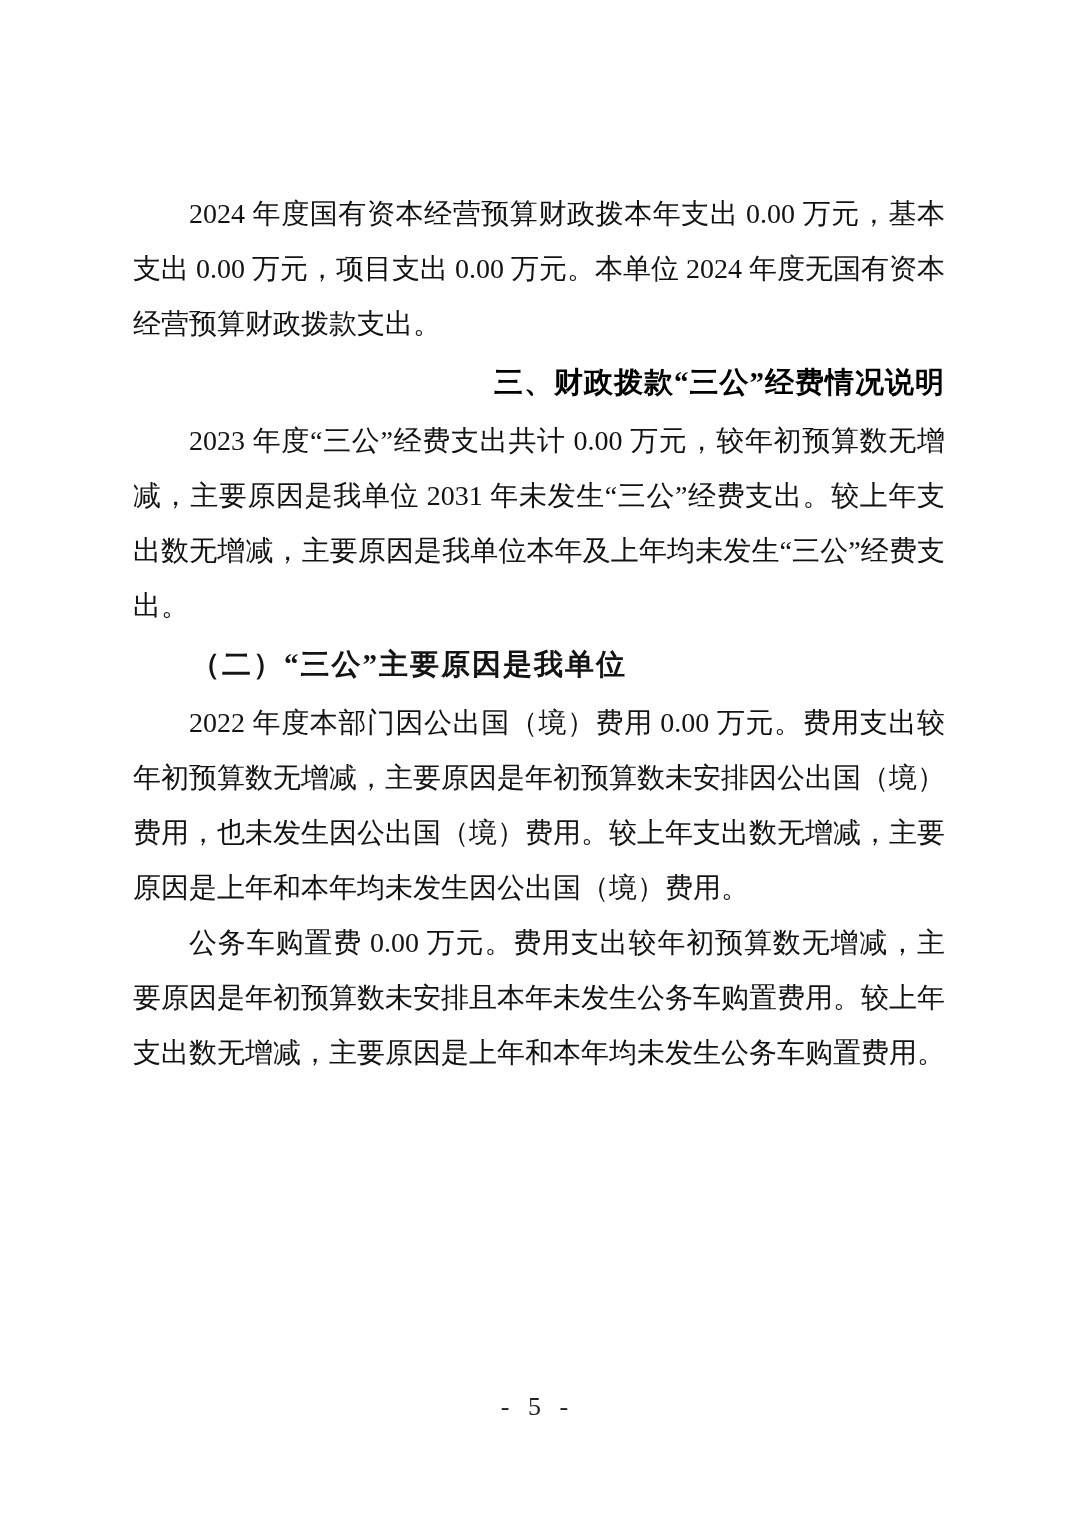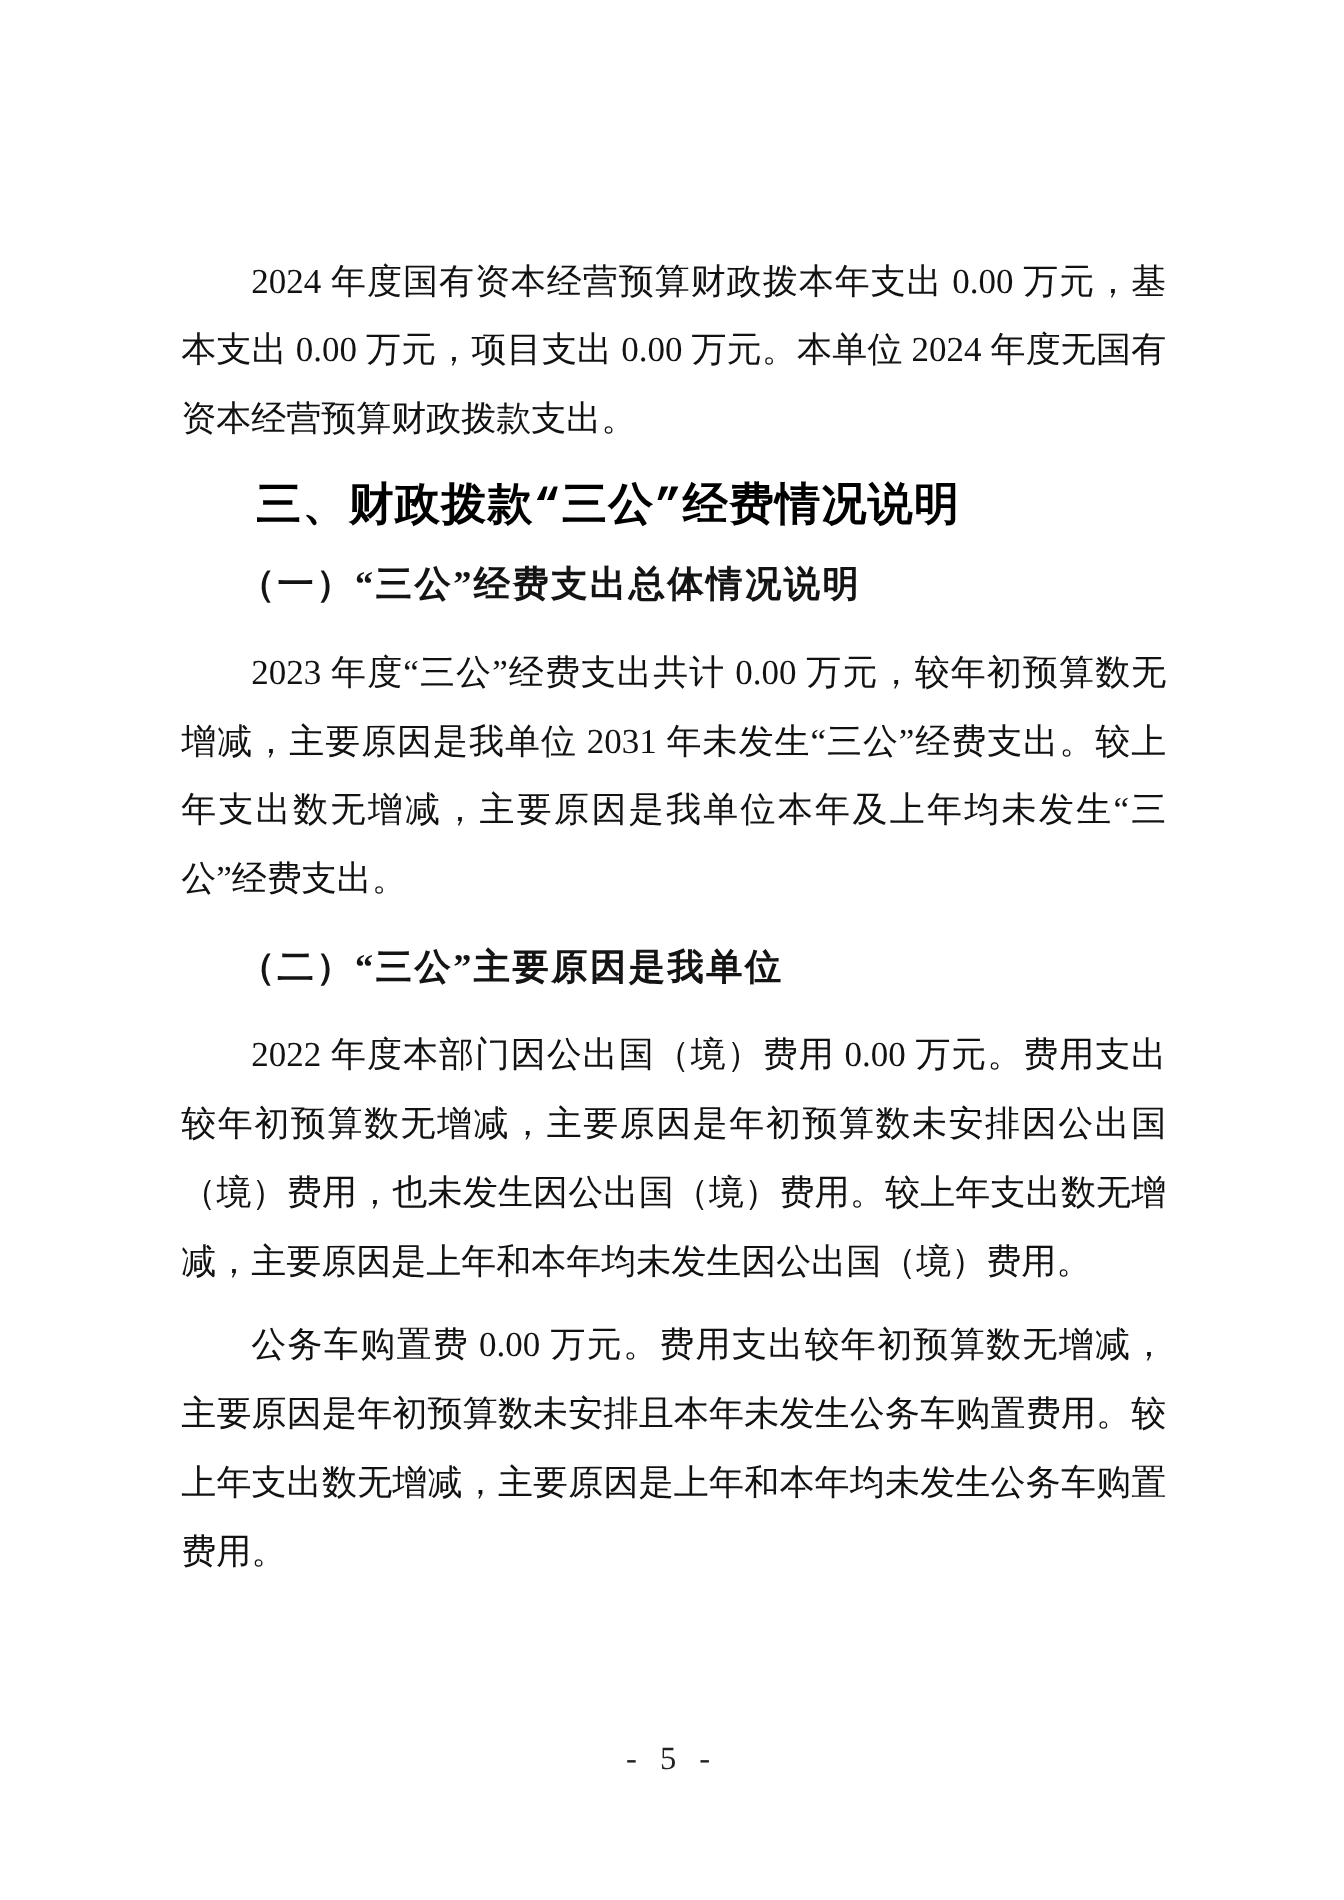--- a/index.html
+++ b/index.html
@@ -16,39 +16,40 @@
     overflow: hidden;
     font-family: "Liberation Serif", serif;
   }
   .content {
     position: absolute;
     left: 133px;
     top: 186px;
     width: 812px;
   }
   .para {
-    margin: 12px;
+    margin: 0;
     font-size: 28px;
     line-height: 55px;
     text-align: justify;
     text-justify: inter-ideograph;
     text-indent: 2em;
     font-weight: normal;
     word-break: break-all;
     color: #121212;
   }
   .h-section {
     margin: 0;
-    font-size: 36px;
+    font-size: 29px;
     line-height: 62px;
     text-indent: 2em;
-    font-family: Liberation Mono, monospace;
+    font-family: Liberation Serif, serif;
     font-weight: bold;
     color: #000000;
     letter-spacing: 1px;
+    text-align: right;
   }
   .h-sub {
     margin: 0;
     font-size: 29px;
     line-height: 62px;
     text-indent: 2em;
     font-family: "Liberation Serif", serif;
     font-weight: bold;
     color: #141414;
     letter-spacing: 2px;
@@ -68,21 +69,20 @@
 </head>
 <body>
 
 <div class="page">
   <div class="content">
 
     <p class="para">2024 年度国有资本经营预算财政拨本年支出 0.00 万元，基本支出 0.00 万元，项目支出 0.00 万元。本单位 2024 年度无国有资本经营预算财政拨款支出。</p>
 
     <h2 class="h-section">三、财政拨款“三公”经费情况说明</h2>
 
-    <h3 class="h-sub">（一）“三公”经费支出总体情况说明</h3>
 
     <p class="para">2023 年度“三公”经费支出共计 0.00 万元，较年初预算数无增减，主要原因是我单位 2031 年未发生“三公”经费支出。较上年支出数无增减，主要原因是我单位本年及上年均未发生“三公”经费支出。</p>
 
     <h3 class="h-sub">（二）“三公”主要原因是我单位</h3>
 
     <p class="para">2022 年度本部门因公出国（境）费用 0.00 万元。费用支出较年初预算数无增减，主要原因是年初预算数未安排因公出国（境）费用，也未发生因公出国（境）费用。较上年支出数无增减，主要原因是上年和本年均未发生因公出国（境）费用。</p>
 
     <p class="para">公务车购置费 0.00 万元。费用支出较年初预算数无增减，主要原因是年初预算数未安排且本年未发生公务车购置费用。较上年支出数无增减，主要原因是上年和本年均未发生公务车购置费用。</p>
 
 

